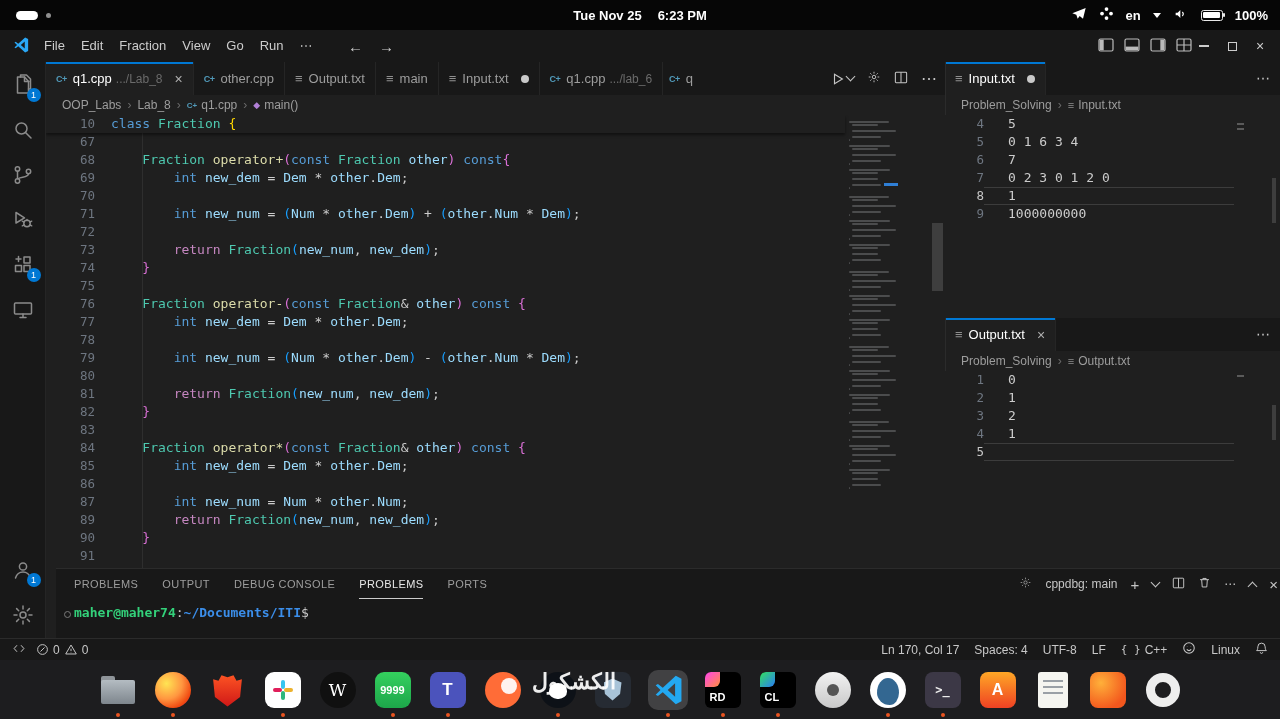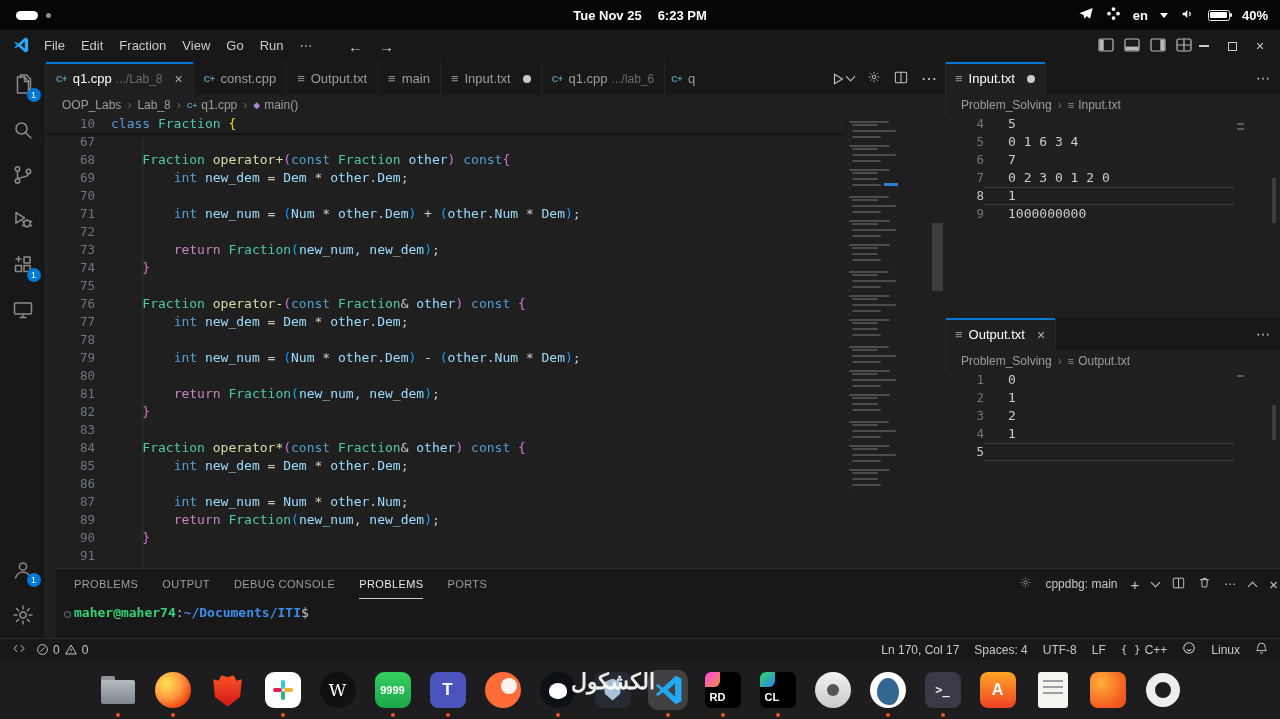--- a/index.html
+++ b/index.html
@@ -150,21 +150,21 @@
   .ic-player::after{content:"";position:absolute;left:12px;top:12px;width:12px;height:12px;border-radius:50%;background:#555}
   .ic-pg{width:36px;height:36px;border-radius:50%;background:#fff;position:relative;overflow:hidden}
   .ic-pg::after{content:"";position:absolute;left:7px;top:6px;width:22px;height:27px;background:#336791;border-radius:50% 50% 42% 58% / 55% 55% 45% 45%}
   .ic-term{width:36px;height:36px;border-radius:8px;background:#3c3846;color:#ededed;font-family:"DejaVu Sans Mono",monospace;font-size:12px;font-weight:700;display:flex;align-items:center;justify-content:center}
   .ic-a{width:36px;height:36px;border-radius:8px;background:linear-gradient(#ffa726,#ef4123);display:flex;align-items:center;justify-content:center}
   .ic-a .dletter{font-size:16px}
   .ic-doc{width:30px;height:36px;background:#f5f5f0;border-radius:3px;position:relative}
   .ic-doc::after{content:"";position:absolute;left:5px;top:8px;right:5px;height:18px;background:repeating-linear-gradient(#9aa0a6 0 2px,transparent 2px 6px)}
   .ic-orange{width:36px;height:36px;border-radius:8px;background:radial-gradient(circle at 30% 30%,#ffb03a,#f3571d 75%)}
   .ic-swirl{width:34px;height:34px;border-radius:50%;border:9px solid #ededed}
-  #watermark{position:absolute;left:571px;top:669px;z-index:10;color:rgba(255,255,255,.92);font-size:22px;font-weight:700}
+  #watermark{position:absolute;left:532px;top:669px;z-index:10;color:rgba(255,255,255,.92);font-size:22px;font-weight:700}
 </style>
 </head>
 <body>
 
 <div id="screen">
 
   <div id="topbar">
     <div class="ws-pill"></div>
     <div class="ws-dot"></div>
     <div class="tb-center">
@@ -183,21 +183,21 @@
           </svg></span>
       <span>en</span>
       <span class="tri"></span>
       <span><svg width="16" height="16" viewBox="0 0 24 24">
             <path fill="#fff" d="M4 10v4h3l4 4V6L7 10z"></path>
             <path stroke="#fff" stroke-width="1.6" fill="none" d="M14 9c1.6 1.6 1.6 4.4 0 6"></path>
           </svg></span>
       <span class="batt">
           <i></i>
         </span>
-      <span>40%</span>
+      <span>100%</span>
     </div>
   </div>
 
   <div id="titlebar">
     <span id="vslogo"><svg width="18" height="18" viewBox="0 0 24 24">
           <path fill="#2aa7f5" d="M17.5 2 21.5 4v16l-4 2-9.2-8.4-3.4 2.7-1.6-1 3.4-3.3-3.4-3.3 1.6-1 3.4 2.7zM17 7.2 11.8 12 17 16.8z"></path>
         </svg></span>
     <div id="menubar">
         <span class="menu-item">File</span>
         <span class="menu-item">Edit</span>
@@ -317,21 +317,21 @@
 
   <div id="tabbar1" class="tabbar">
     <div class="tab active">
         <span class="ficon ic-cpp">C+</span>
         <span>q1.cpp</span>
         <span class="tdetail">.../Lab_8</span>
         <span class="close">×</span>
       </div>
       <div class="tab">
         <span class="ficon ic-cpp">C+</span>
-        <span>const.cpp</span>
+        <span>other.cpp</span>
       </div>
       <div class="tab">
         <span class="ficon ic-txt">≡</span>
         <span>Output.txt</span>
       </div>
       <div class="tab">
         <span class="ficon ic-txt">≡</span>
         <span>main</span>
       </div>
       <div class="tab">

